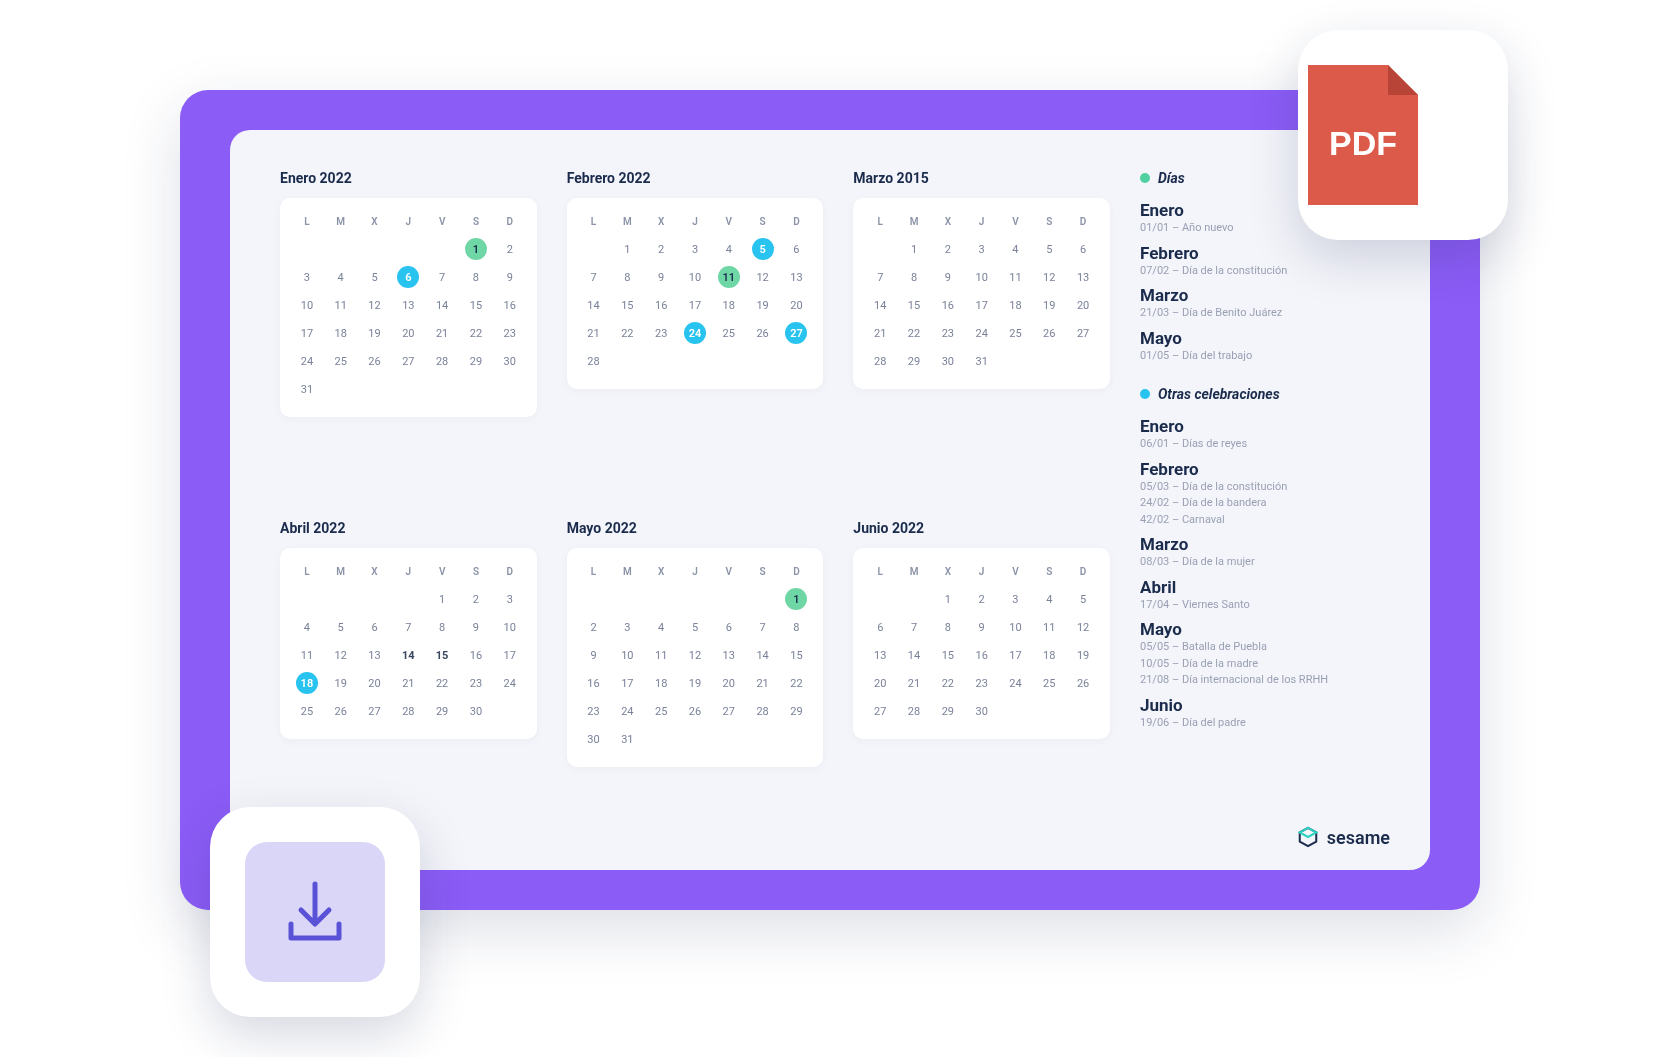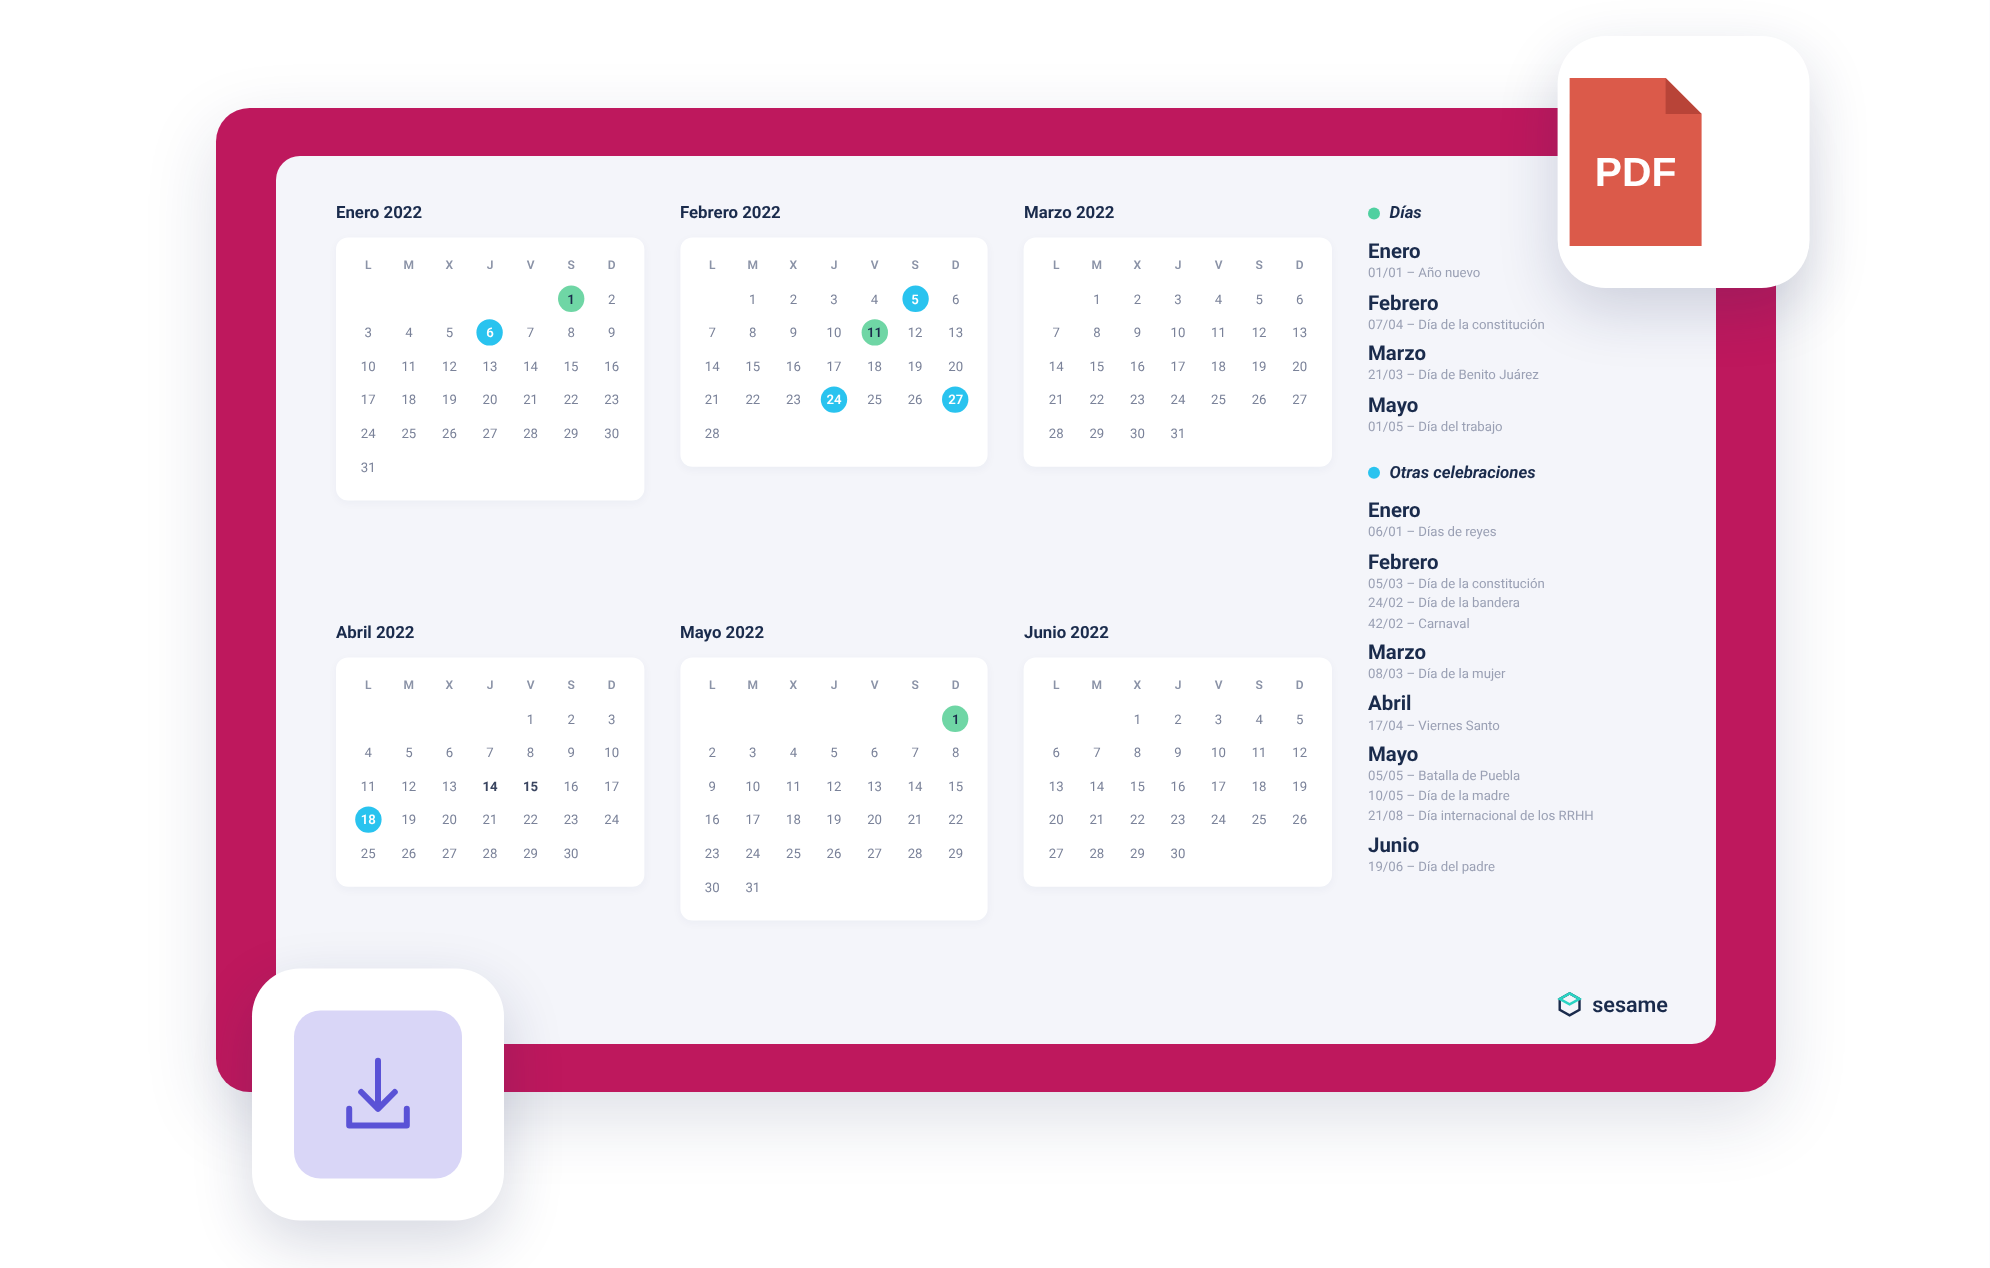--- a/index.html
+++ b/index.html
@@ -9,21 +9,21 @@
     width: 1658px;
     height: 1057px;
     position: relative;
   }
   .card {
     position: absolute;
     top: 90px;
     left: 180px;
     width: 1300px;
     height: 820px;
-    background: #be185d;
+    background: #8b5cf6;
     border-radius: 28px;
     box-shadow: 0 20px 60px rgba(30, 40, 90, 0.15);
     padding: 40px 50px;
   }
   .inner {
     background: #f4f5fa;
     border-radius: 20px;
     width: 100%;
     height: 100%;
     padding: 40px 50px 30px 50px;
@@ -311,21 +311,21 @@
               <div class="day"></div>
               <div class="day"></div>
               <div class="day"></div>
               <div class="day"></div>
               <div class="day"></div>
               <div class="day"></div>
             </div>
           </div>
         </div>
         <div class="month">
-          <div class="month-title">Marzo 2022</div>
+          <div class="month-title">Marzo 2015</div>
           <div class="month-grid">
             <div class="dow-row">
               <div class="dow">L</div>
               <div class="dow">M</div>
               <div class="dow">X</div>
               <div class="dow">J</div>
               <div class="dow">V</div>
               <div class="dow">S</div>
               <div class="dow">D</div>
             </div>
@@ -569,21 +569,21 @@
       </div>
     <div class="sidebar" id="sidebar">
         <div class="legend-section">
           <div class="legend-title">
             <span class="dot green"></span>
             <span>Días</span>
           </div>
           <div class="month-label">Enero</div>
           <div class="event-line">01/01 – Año nuevo</div>
           <div class="month-label">Febrero</div>
-          <div class="event-line">07/04 – Día de la constitución</div>
+          <div class="event-line">07/02 – Día de la constitución</div>
           <div class="month-label">Marzo</div>
           <div class="event-line">21/03 – Día de Benito Juárez</div>
           <div class="month-label">Mayo</div>
           <div class="event-line">01/05 – Día del trabajo</div>
         </div>
         <div class="legend-section">
           <div class="legend-title">
             <span class="dot blue"></span>
             <span>Otras celebraciones</span>
           </div>

